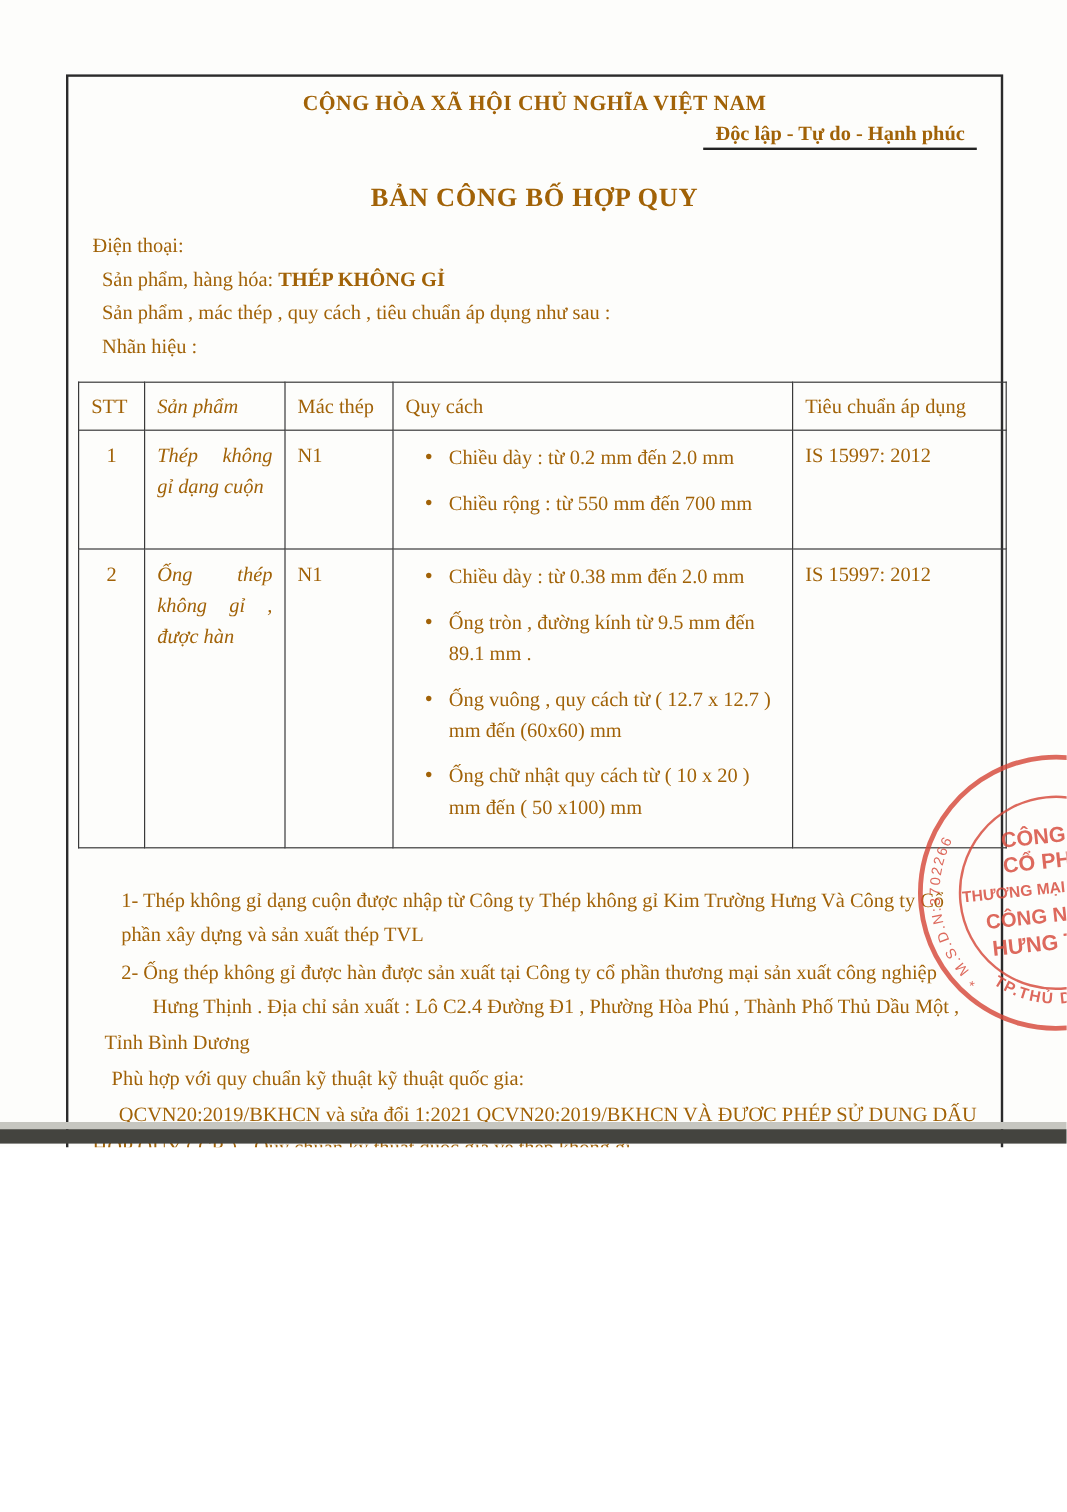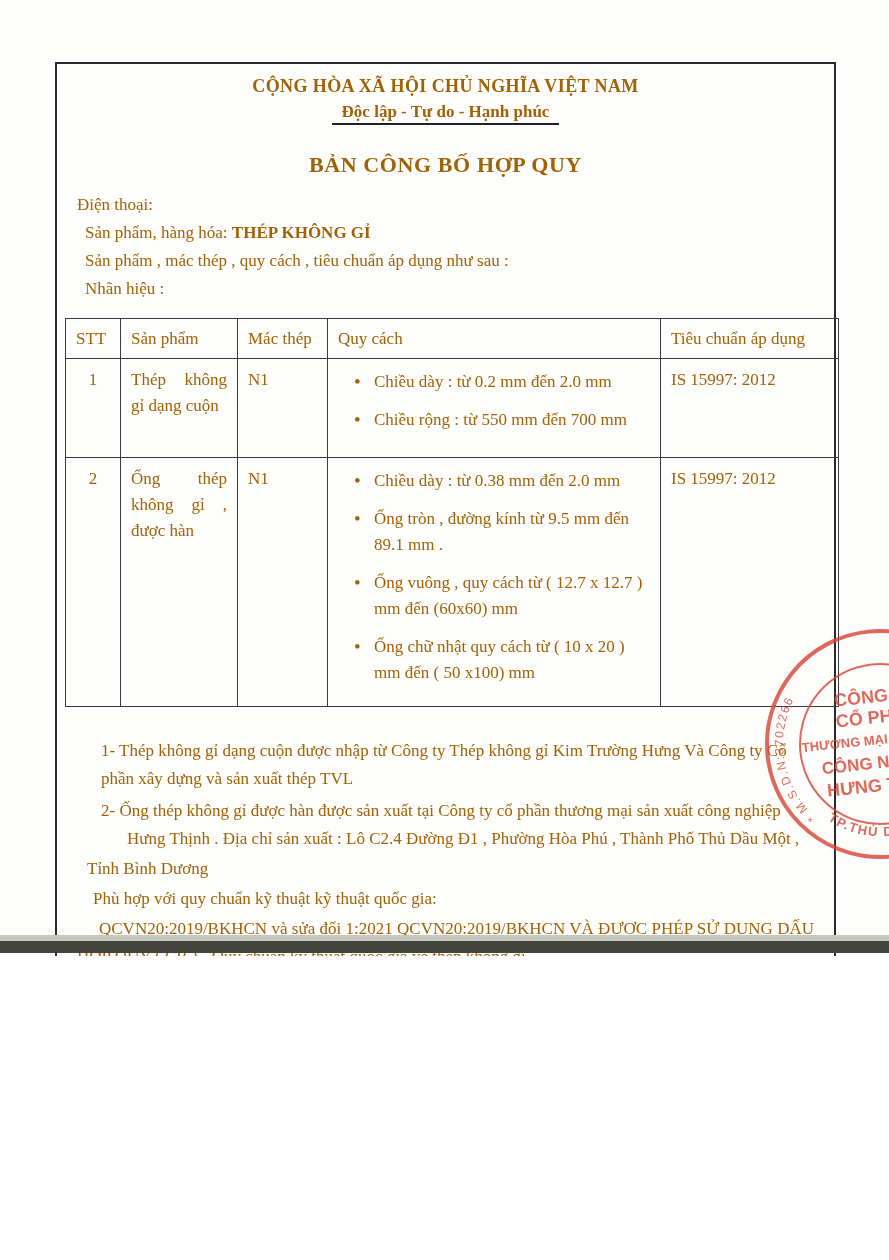--- a/index.html
+++ b/index.html
@@ -5,37 +5,37 @@
   * { margin:0; padding:0; box-sizing:border-box; }
   html,body { width:889px; height:1260px; }
   body { font-family:"Liberation Serif", serif; background:#ffffff; }
 
   .page { position:relative; width:889px; height:956px; background:#fdfdfb; overflow:hidden; color:#a16207; }
 
   .frame { position:absolute; left:55px; top:62px; width:781px; height:1086px;
            border:2px solid #2b2b2b; padding:12px 20px 0 20px; }
 
   .nat1 { text-align:center; font-weight:bold; font-size:18px; letter-spacing:.4px; }
-  .nat2-wrap { text-align:center; margin-top:5px; }
+  .nat2-wrap { text-align:right; margin-top:5px; }
   .nat2 { font-weight:bold; font-size:17px; border-bottom:2px solid #222; padding:0 10px 2px 10px; }
 
   .title { text-align:center; font-weight:bold; font-size:22px; margin-top:30px; letter-spacing:.6px; }
   .docnum { text-align:center; font-size:18px; margin-top:11px; }
 
   .info { margin-top:13px; font-size:17px; }
   .info p { line-height:28px; }
   .info .indent { margin-left:8px; }
 
   table.spec-table { border-collapse:collapse; table-layout:fixed; width:773px; margin-left:-12px; margin-top:15px;
                      font-size:17px; }
   table.spec-table th, table.spec-table td { border:1.5px solid #3a3a3a; vertical-align:top; padding:8px 10px; line-height:26px; }
   table.spec-table th { font-weight:normal; text-align:left; height:40px; vertical-align:middle; padding-top:4px; padding-bottom:4px; }
   th.c-stt, td.c-stt { text-align:center; }
   .c-stt  { width:55px; }
-  .c-prod { width:117px; }
+  .c-prod { width:117px;font-style:italic; }
   .c-grade{ width:90px; }
   .c-spec { width:333px; }
   .c-std  { width:178px; }
   td.c-prod { text-align:justify; }
   tr.r1 td { height:99px; }
   tr.r2 td { height:238px; }
   td.c-spec ul { list-style:none; margin:2px 0 0 14px; }
   td.c-spec li { position:relative; padding-left:22px; margin-bottom:12px; }
   td.c-spec li::before { content:"\2022"; position:absolute; left:2px; top:0; font-size:19px; }
 

